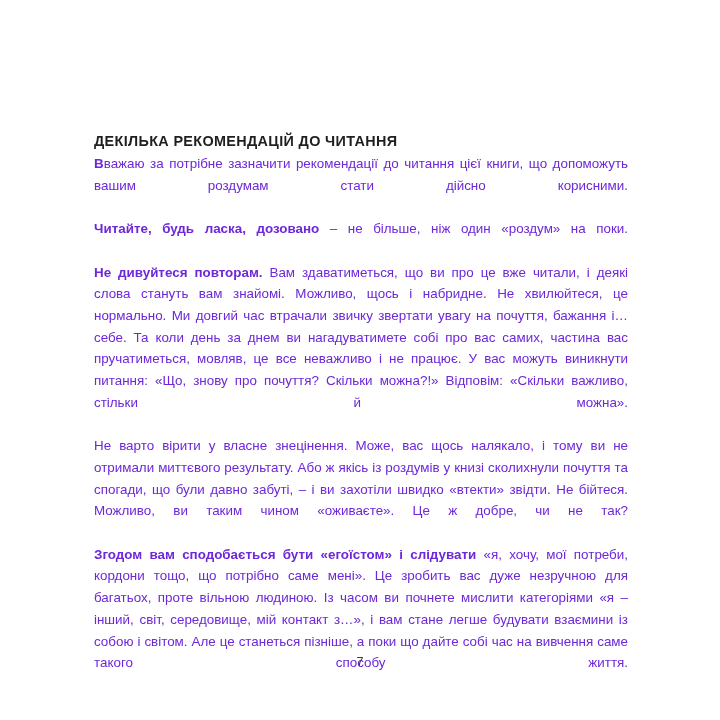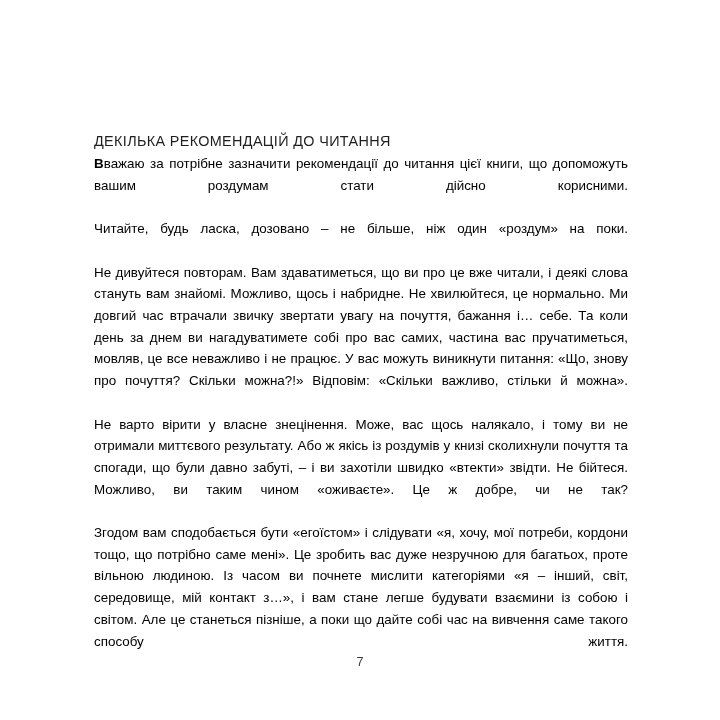--- a/index.html
+++ b/index.html
@@ -27,41 +27,41 @@
 
   .text-block {
     position: absolute;
     left: 94px;
     top: 131px;
     width: 534px;
   }
 
   .chapter-heading {
     font-size: 14.4px;
-    font-weight: 400;
+    font-weight: 700;
     letter-spacing: 0.35px;
     line-height: 21.6px;
     margin: 0 0 0.5px 0;
     color: #1f1f1f;
     text-transform: none;
     white-space: nowrap;
   }
 
   p.para {
     margin: 0;
     font-size: 13.4px;
     line-height: 21.7px;
     text-align: justify;
     text-justify: inter-word;
-    color: #000000;
+    color: #6d28d9;
     hyphens: manual;
   }
 
   .lead {
-    font-weight: normal;
+    font-weight: bold;
   }
 
   b.lead-word {
     font-weight: bold;
   }
 
   .page-number {
     position: absolute;
     left: 0;
     right: 0;

